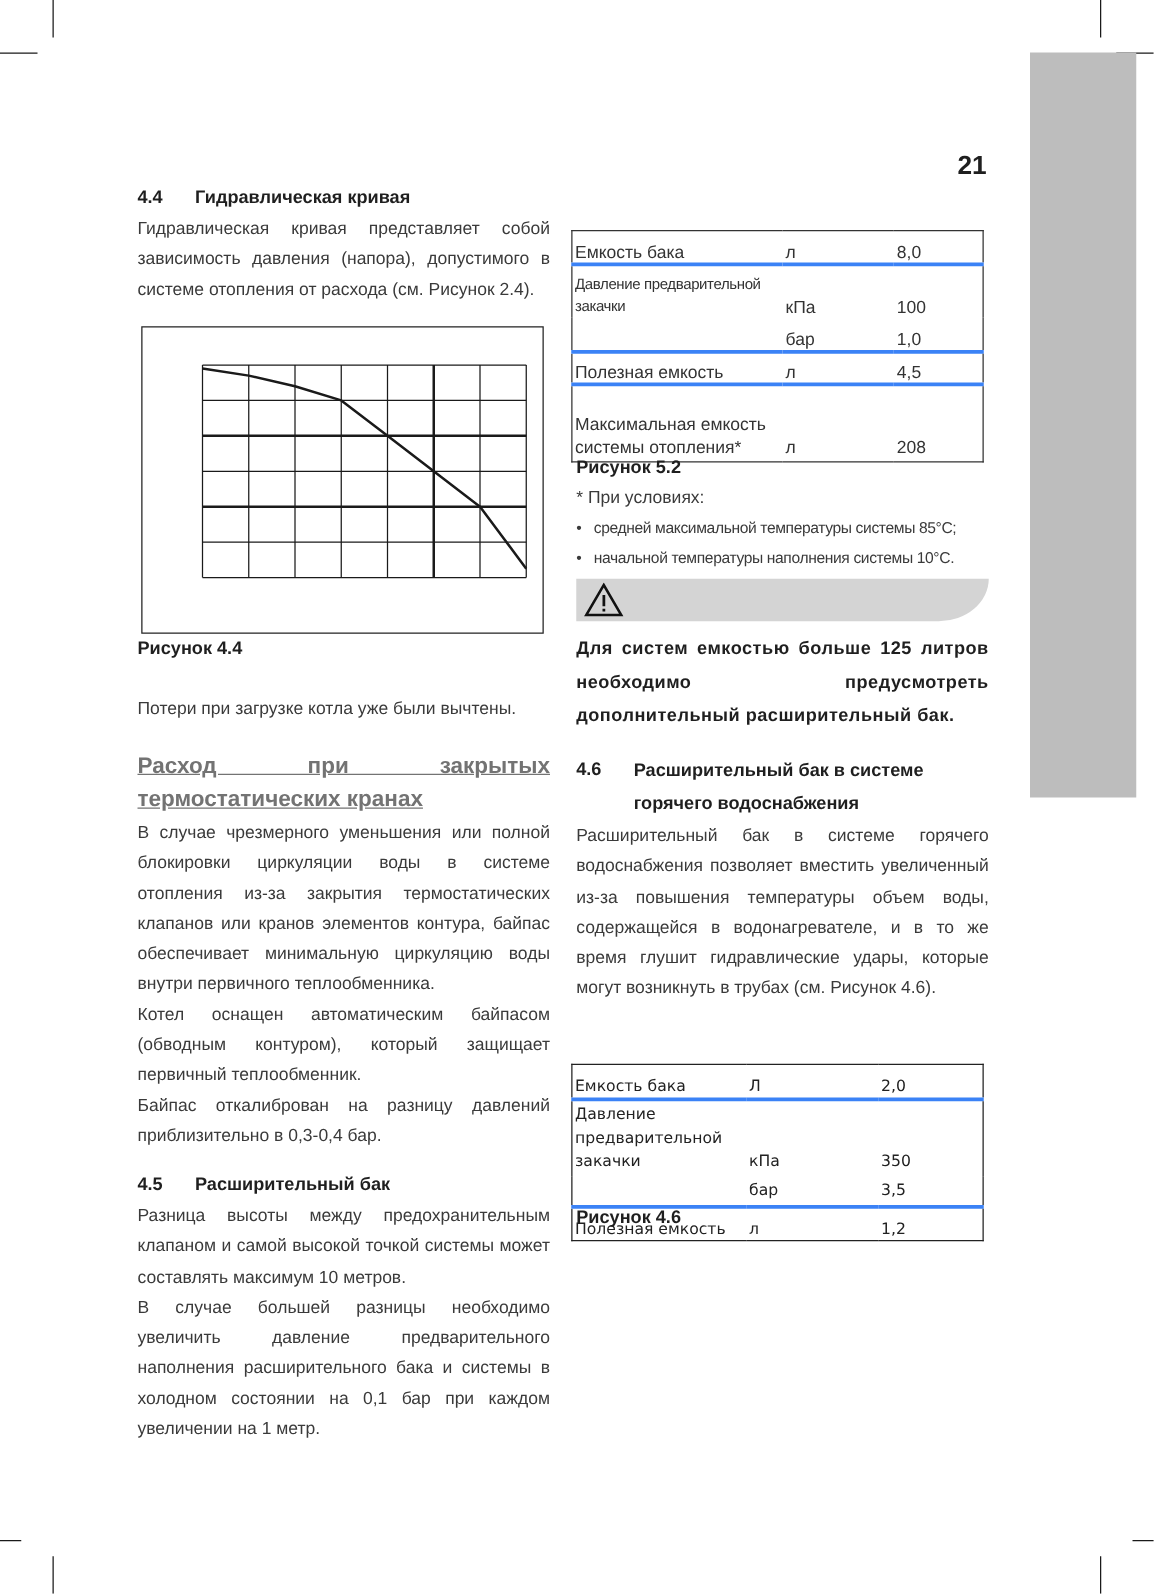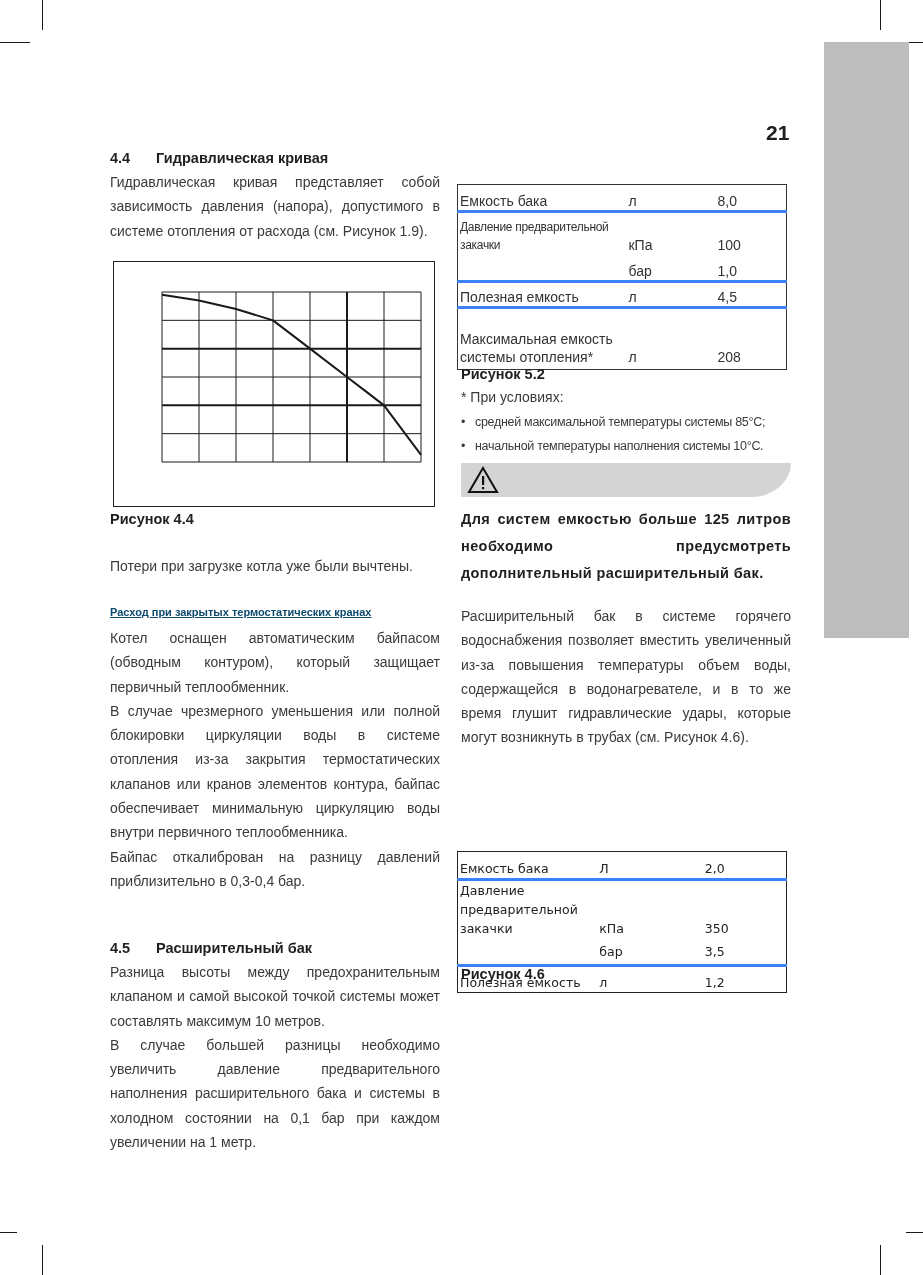--- a/index.html
+++ b/index.html
@@ -24,21 +24,21 @@
     .t1 .small { font-size: 12px; letter-spacing: -0.3px; }
     .t2 { position: absolute; left: 457px; top: 813px; width: 330px; border: 1.5px solid #222; }
     .t2 td { font-size: 13.5px; line-height: 19px; color: #222; font-family: "DejaVu Sans", sans-serif; font-size: 12.5px; }
     .c-unit { width: 90px; text-align: left; }
     .c-val { width: 70px; text-align: left; }
     .warn-bar { position: absolute; left: 461px; top: 463px; width: 330px; height: 34px; background: #d4d4d4; border-bottom-right-radius: 40px 34px; }
     .warn-icon { position: absolute; left: 6px; top: 3px; }
     .warn-text { position: absolute; left: 461px; top: 506px; width: 330px; font-weight: bold; font-size: 14.5px; line-height: 27px; color: #1f1f1f; text-align: justify; text-align-last: left; letter-spacing: 0.4px; }
     .bullet { font-size: 12.5px; line-height: 24px; letter-spacing: -0.3px; display: flex; }
     .bullet .dot { width: 14px; flex: none; }
-    .u { text-decoration: underline; font-weight: bold; color: #0c4a6e; font-size: 11px; line-height: 27px; text-align: justify; text-align-last: left; }
+    .u { text-decoration: underline; font-weight: bold; color: #737373; font-size: 18px; line-height: 27px; text-align: justify; text-align-last: left; }
   </style>
 </head>
 <body>
 
 <div class="crop" style="left:42px;top:0;width:1px;height:30px;"></div>
 <div class="crop" style="left:0;top:42px;width:30px;height:1px;"></div>
 <div class="crop" style="left:880px;top:0;width:1px;height:30px;"></div>
 <div class="crop" style="left:893px;top:42px;width:30px;height:1px;"></div>
 <div class="crop" style="left:0;top:1232px;width:17px;height:1px;"></div>
 <div class="crop" style="left:42px;top:1245px;width:1px;height:30px;"></div>
@@ -46,21 +46,21 @@
 <div class="crop" style="left:880px;top:1245px;width:1px;height:30px;"></div>
 
 <div class="side-tab"></div>
 <div class="page-num">21</div>
 
 <div class="col left">
   <div class="h">
     <span class="num">4.4</span>
     <span>Гидравлическая кривая</span>
   </div>
-  <p class="p">Гидравлическая кривая представляет собой зависимость давления (напора), допустимого в системе отопления от расхода (см. Рисунок 1.9).</p>
+  <p class="p">Гидравлическая кривая представляет собой зависимость давления (напора), допустимого в системе отопления от расхода (см. Рисунок 2.4).</p>
 </div>
 
 <div class="chart-frame">
   <svg class="chart-svg" id="chart" width="320" height="244">
       <line x1="48" x2="48" y1="30" y2="200" stroke="#1a1a1a" stroke-width="1"></line>
       <line x1="85" x2="85" y1="30" y2="200" stroke="#1a1a1a" stroke-width="1"></line>
       <line x1="122" x2="122" y1="30" y2="200" stroke="#1a1a1a" stroke-width="1"></line>
       <line x1="159" x2="159" y1="30" y2="200" stroke="#1a1a1a" stroke-width="1"></line>
       <line x1="196" x2="196" y1="30" y2="200" stroke="#1a1a1a" stroke-width="1"></line>
       <line x1="233" x2="233" y1="30" y2="200" stroke="#1a1a1a" stroke-width="2"></line>
@@ -80,22 +80,22 @@
 <div class="col" style="left:110px;top:508px;width:330px;">
   <div class="fig-label">Рисунок 4.4</div>
 </div>
 
 <div class="col" style="left:110px;top:554px;width:330px;">
   <p class="p">Потери при загрузке котла уже были вычтены.</p>
 </div>
 
 <div class="col" style="left:110px;top:599px;width:330px;">
   <div class="u">Расход при закрытых термостатических кранах</div>
+  <p class="p">В случае чрезмерного уменьшения или полной блокировки циркуляции воды в системе отопления из-за закрытия термостатических клапанов или кранов элементов контура, байпас обеспечивает минимальную циркуляцию воды внутри первичного теплообменника.</p>
   <p class="p">Котел оснащен автоматическим байпасом (обводным контуром), который защищает первичный теплообменник.</p>
-  <p class="p">В случае чрезмерного уменьшения или полной блокировки циркуляции воды в системе отопления из-за закрытия термостатических клапанов или кранов элементов контура, байпас обеспечивает минимальную циркуляцию воды внутри первичного теплообменника.</p>
   <p class="p">Байпас откалиброван на разницу давлений приблизительно в 0,3-0,4 бар.</p>
 </div>
 
 <div class="col" style="left:110px;top:936px;width:330px;">
   <div class="h">
     <span class="num">4.5</span>
     <span>Расширительный бак</span>
   </div>
   <p class="p">Разница высоты между предохранительным клапаном и самой высокой точкой системы может составлять максимум 10 метров.</p>
   <p class="p">В случае большей разницы необходимо увеличить давление предварительного наполнения расширительного бака и системы в холодном состоянии на 0,1 бар при каждом увеличении на 1 метр.</p>
@@ -149,20 +149,24 @@
     <svg width="32" height="28" viewBox="0 0 32 28">
       <path d="M16 2 L30 26 L2 26 Z" fill="none" stroke="#111" stroke-width="2" stroke-linejoin="miter"></path>
       <rect x="15" y="10" width="2.2" height="9" fill="#111"></rect>
       <rect x="15" y="21" width="2.2" height="2.2" fill="#111"></rect>
     </svg>
   </span>
 </div>
 <div class="warn-text">Для систем емкостью больше 125 литров необходимо предусмотреть дополнительный расширительный бак.</div>
 
 <div class="col" style="left:461px;top:604px;width:330px;">
+  <div class="h">
+    <span class="num">4.6</span>
+    <span style="line-height:26px;">Расширительный бак в системе горячего водоснабжения</span>
+  </div>
   <p class="p">Расширительный бак в системе горячего водоснабжения позволяет вместить увеличенный из-за повышения температуры объем воды, содержащейся в водонагревателе, и в то же время глушит гидравлические удары, которые могут возникнуть в трубах (см. Рисунок 4.6).</p>
 </div>
 
 <table class="spec t2">
   <tbody>
       <tr style="height:28px;">
     <td>Емкость бака</td>
     <td class="c-unit">Л</td>
     <td class="c-val">2,0</td>
   </tr>

